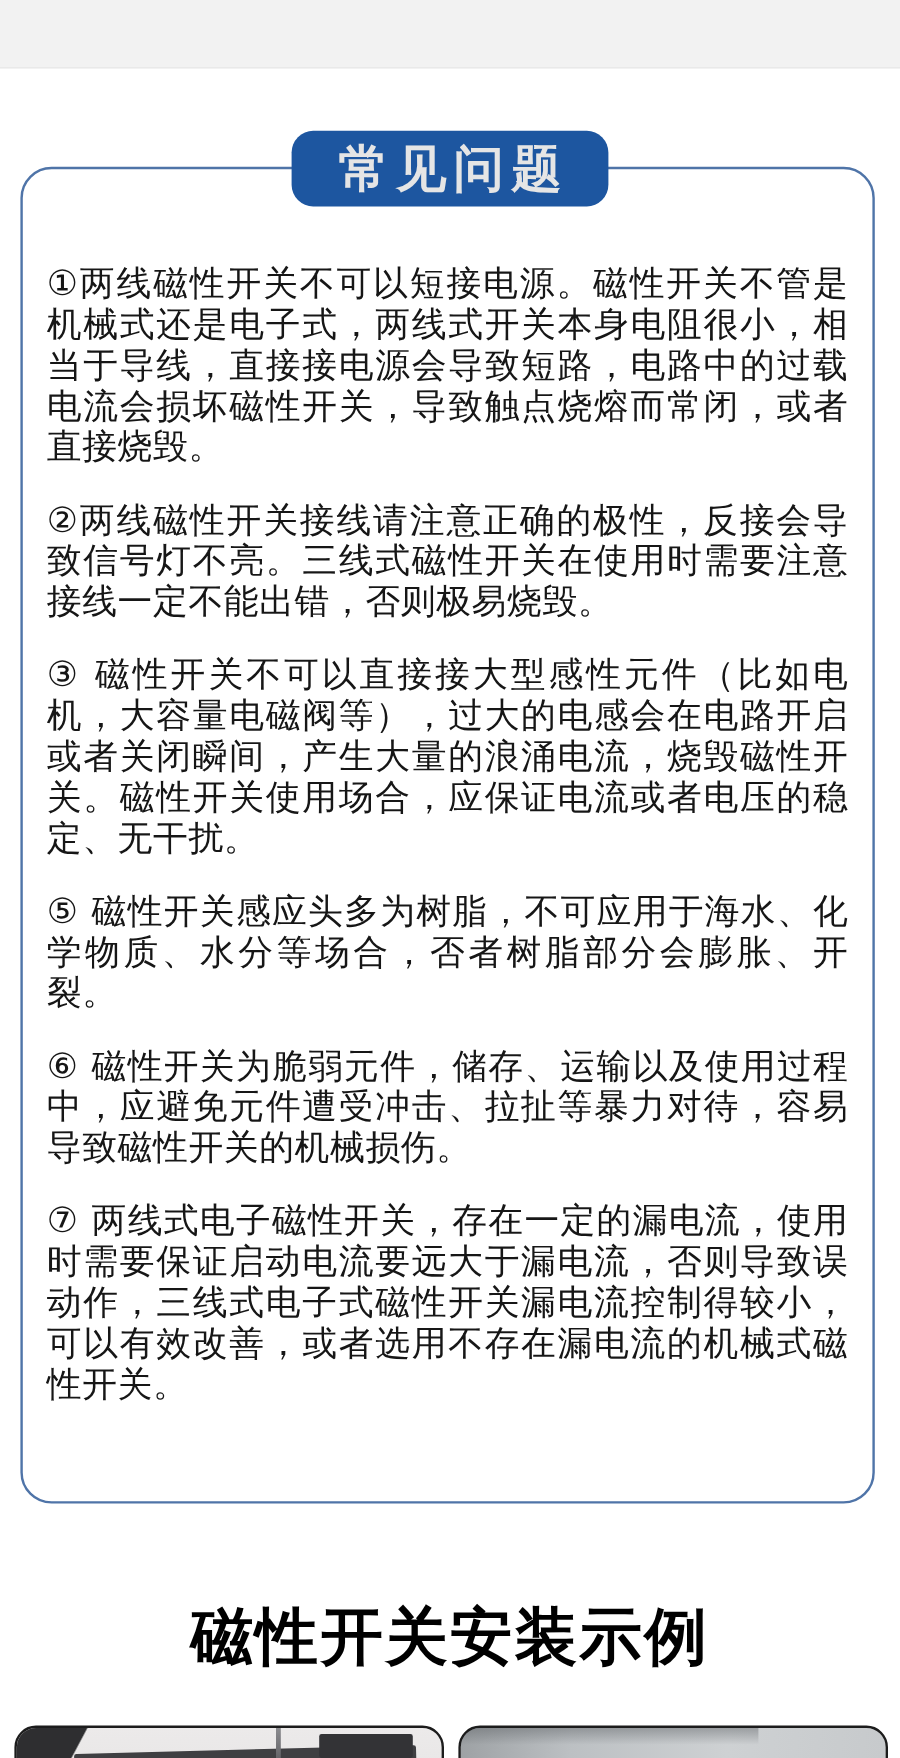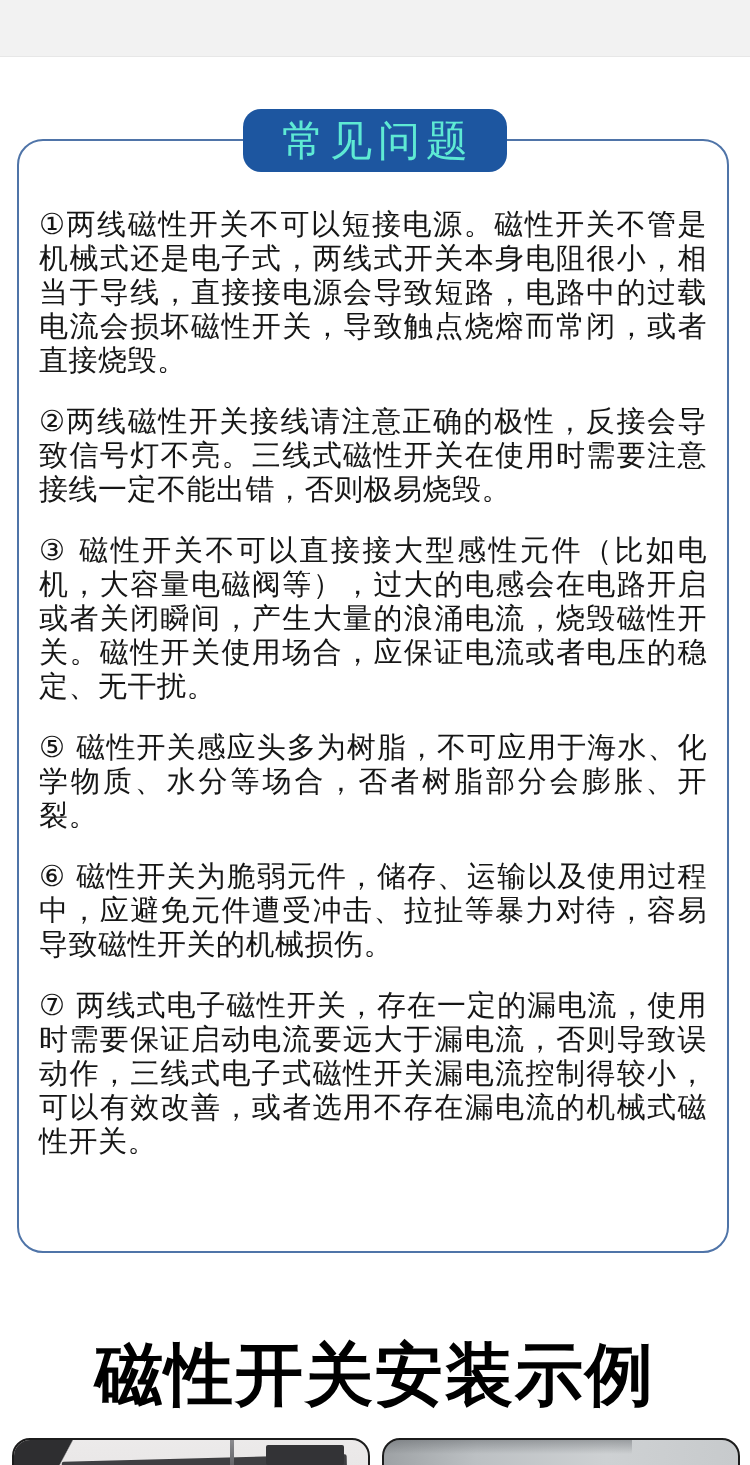--- a/index.html
+++ b/index.html
@@ -34,51 +34,51 @@
   .faq-pill {
     position: absolute;
     left: 243px; top: 109px;
     width: 264px; height: 63px;
     background: #1d56a0;
     border-radius: 18px;
     z-index: 2;
     display: flex; align-items: center; justify-content: center;
   }
   .faq-pill span {
-    color: #5eead4;
+    color: #e5e5e5;
     font-size: 42px;
-    font-weight: normal;
+    font-weight: bold;
     letter-spacing: 6px;
     padding-left: 6px; 
     white-space: nowrap;
   }
 
   .faq-content {
     position: absolute;
     left: 0; top: 66px;
     width: 100%;
     padding: 0 20px;
     box-sizing: border-box;
   }
   .faq-item {
     font-size: 29px;
     line-height: 34px;
     color: #161616;
-    margin: 0 0 27px 0;
+    margin: 12px 0 27px 0;
     text-align: justify;
     letter-spacing: 0.5px;
   }
 
   
   .install-title {
     position: absolute;
     left: 0; top: 1330px;
     width: 750px;
     text-align: center;
-    font-size: 68px;
+    font-size: 52px;
     font-weight: 900;
     color: #000000;
     letter-spacing: 2px;
     white-space: nowrap;
   }
 
   
   .photo-card {
     position: absolute;
     top: 1438px;

